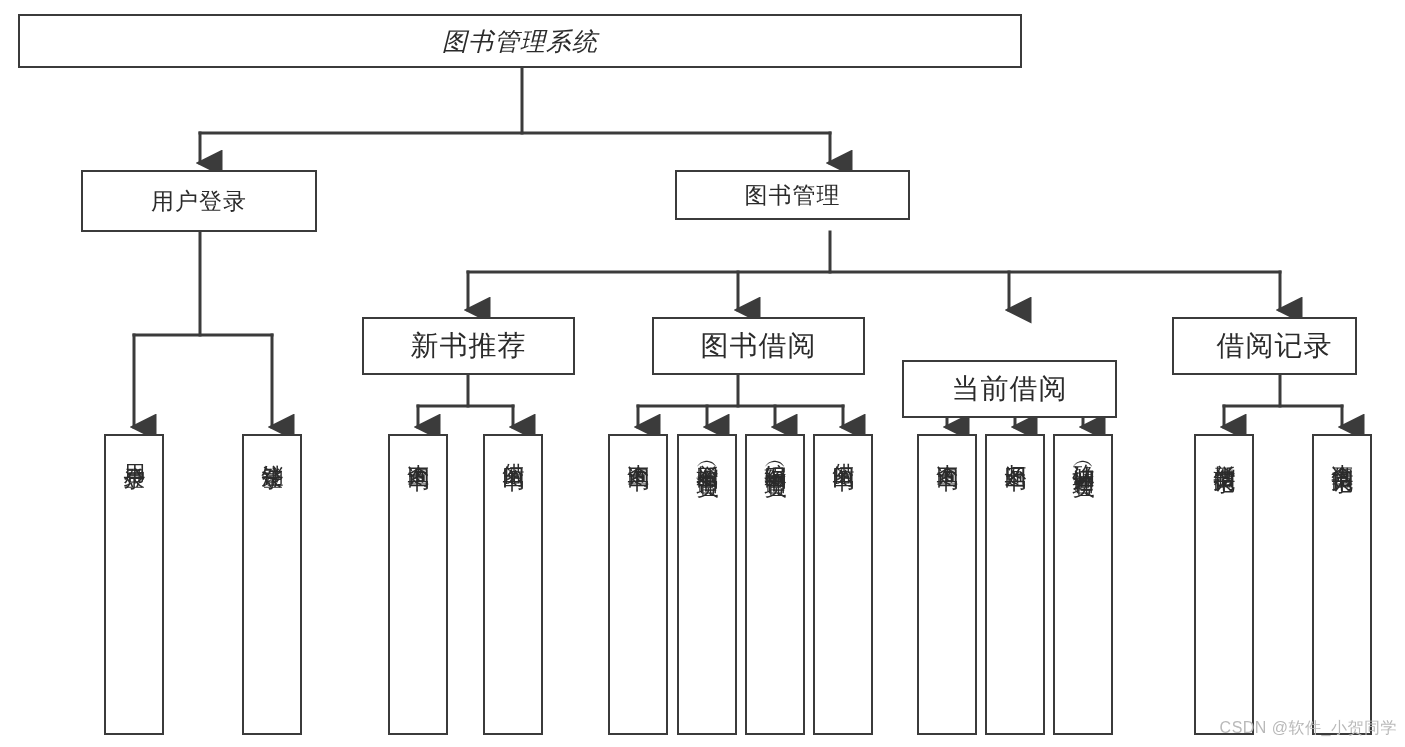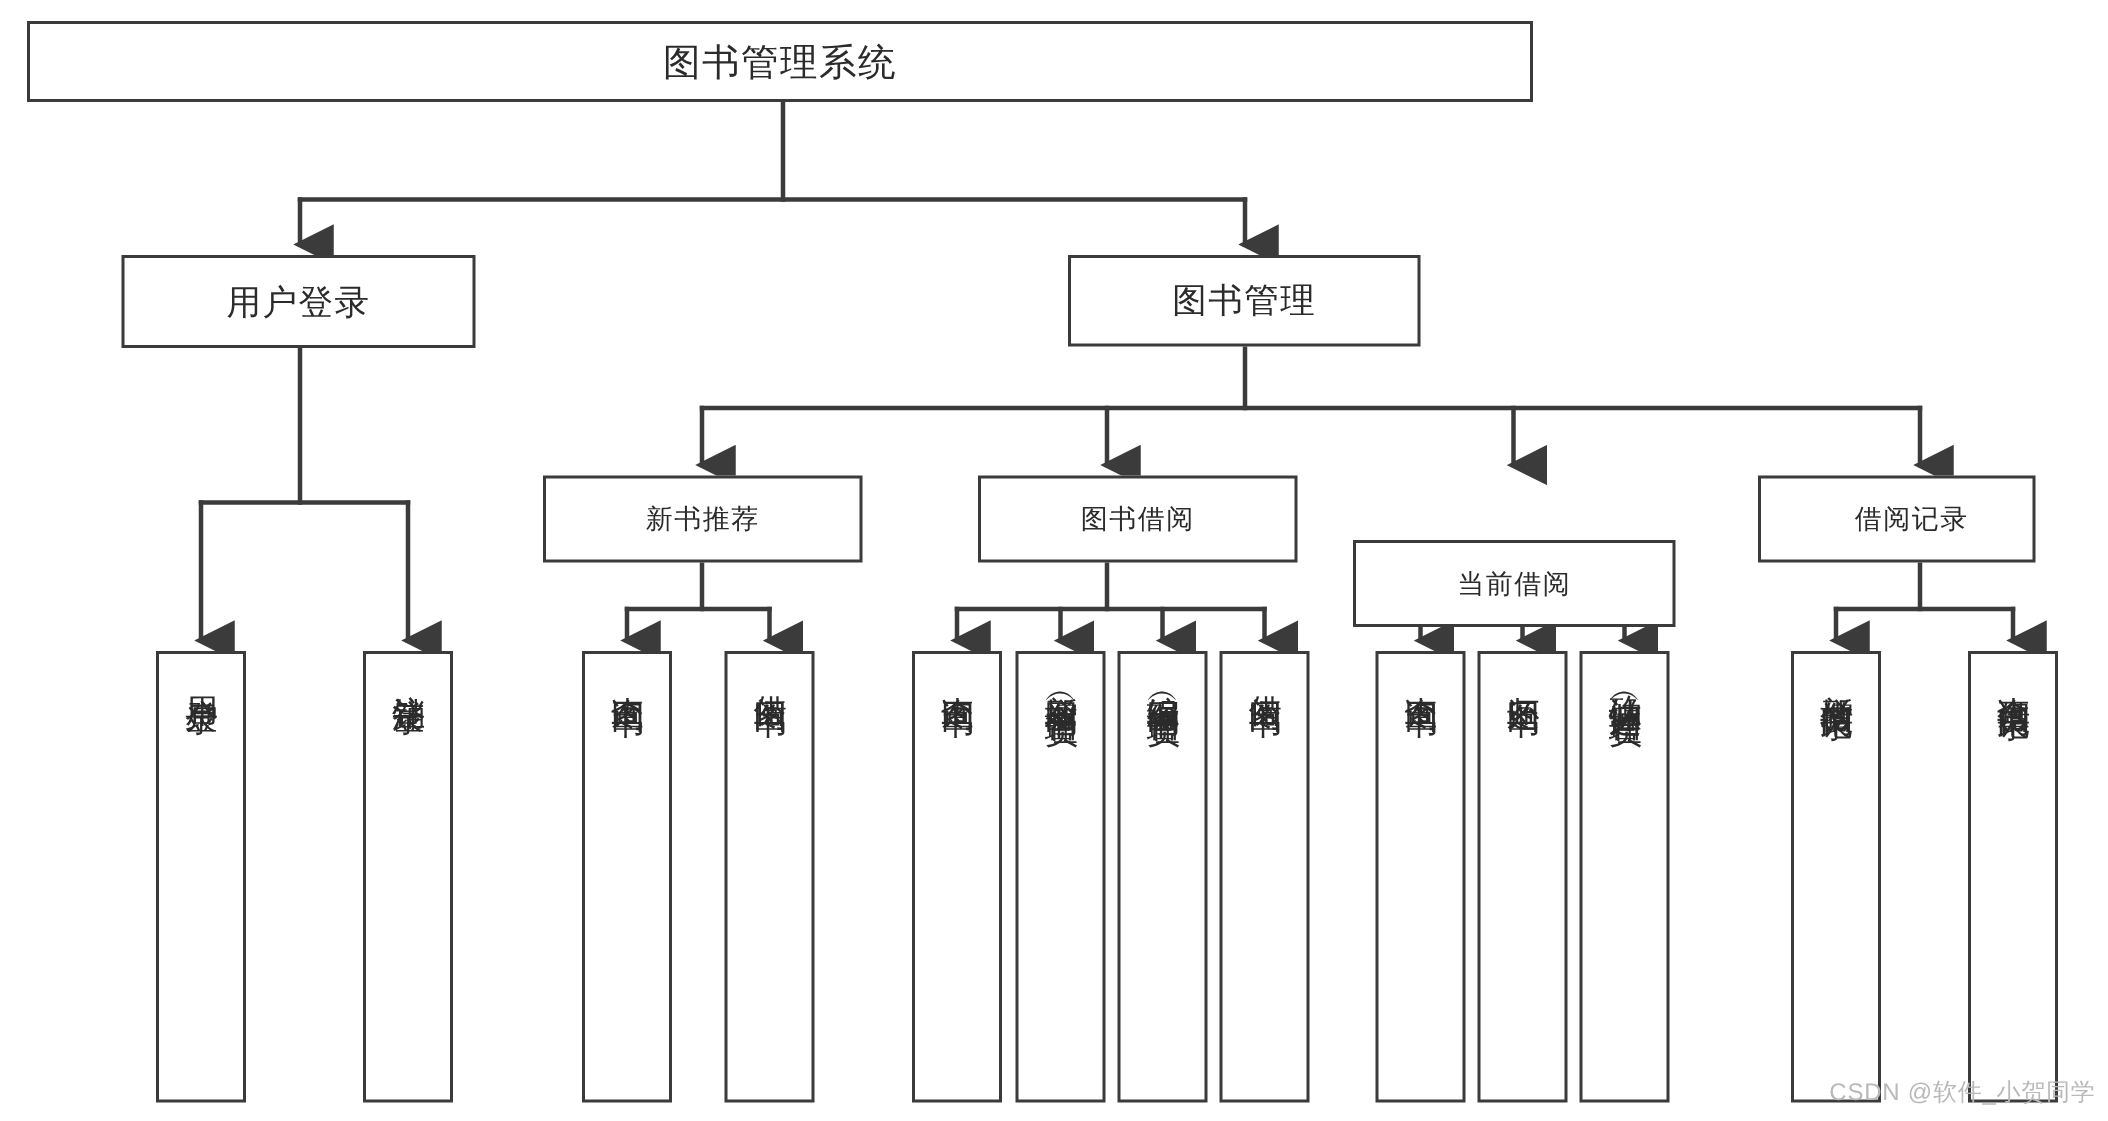--- a/index.html
+++ b/index.html
@@ -35,21 +35,21 @@
     color: #2b2b2b;
     z-index: 2;
   }
   .node.root {
     font-size: 25px;
   }
   .node.lvl1 {
     font-size: 23px;
   }
   .node.lvl2 {
-    font-size: 18px;
+    font-size: 28px;
   }
   .node.leaf {
     font-size: 22px;
     padding: 10px 0;
     align-items: flex-start;
   }
   .vtext {
     writing-mode: vertical-rl;
     text-orientation: upright;
     letter-spacing: 2px;
@@ -123,28 +123,28 @@
       <path d="M 1015 406 L 1015 427" marker-end="url(#arrowdown)"></path>
       <path d="M 1083 406 L 1083 427" marker-end="url(#arrowdown)"></path>
 
       <path d="M 1280 375 L 1280 406"></path>
       <path d="M 1224 406 L 1342 406"></path>
       <path d="M 1224 406 L 1224 427" marker-end="url(#arrowdown)"></path>
       <path d="M 1342 406 L 1342 427" marker-end="url(#arrowdown)"></path>
     </g>
   </svg>
 
-  <div class="node root" style="left: 18px; top: 14px; width: 1004px; height: 54px;">
+  <div class="node root" style="left: 18px; top: 14px; width: 1004px; height: 54px; font-style: italic;">
     <span class="htext">图书管理系统</span>
   </div>
 
   <div class="node lvl1" style="left: 81px; top: 170px; width: 236px; height: 62px;">
     <span class="htext">用户登录</span>
   </div>
-  <div class="node lvl1" style="left: 712px; top: 170px; width: 235px; height: 61px;">
+  <div class="node lvl1" style="left: 675px; top: 170px; width: 235px; height: 50px;">
     <span class="htext">图书管理</span>
   </div>
 
   <div class="node lvl2" style="left: 362px; top: 317px; width: 213px; height: 58px;">
     <span class="htext">新书推荐</span>
   </div>
   <div class="node lvl2" style="left: 652px; top: 317px; width: 213px; height: 58px;">
     <span class="htext">图书借阅</span>
   </div>
   <div class="node lvl2" style="left: 902px; top: 317px; width: 215px; height: 58px; margin-top: 43px;">

